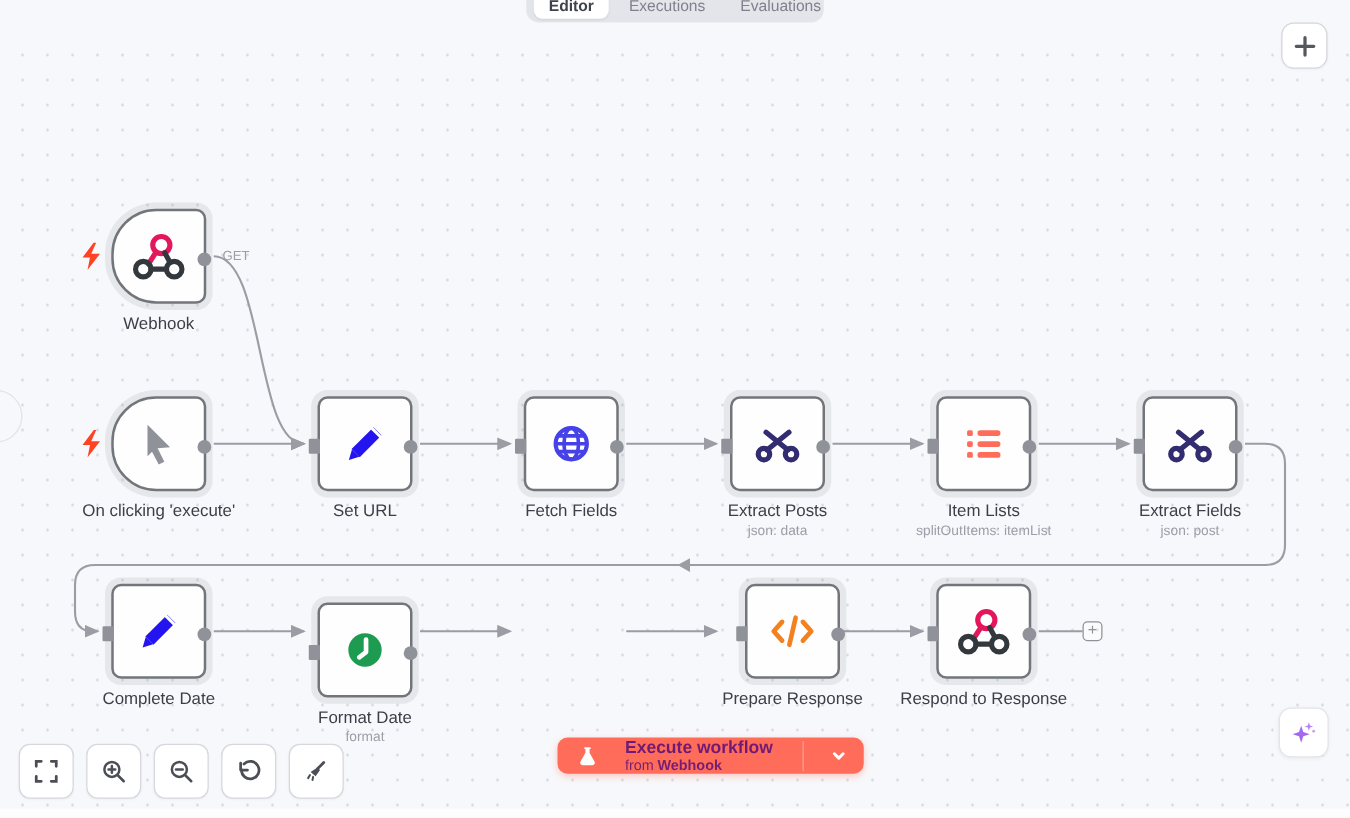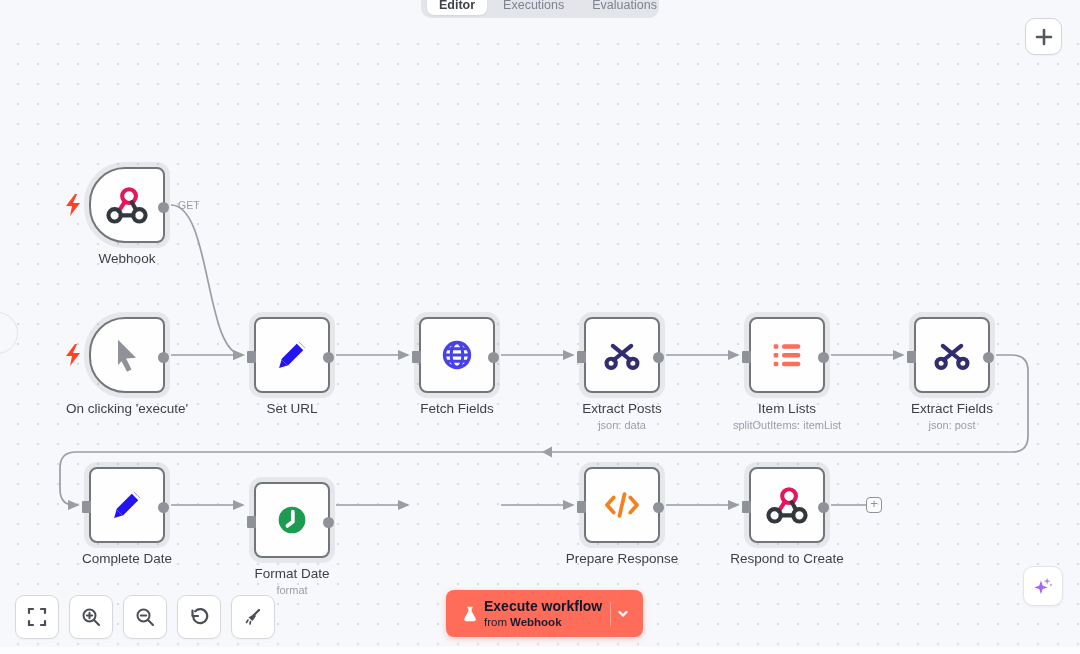--- a/index.html
+++ b/index.html
@@ -84,24 +84,24 @@
   
   .toolbar { position:absolute; left:15px; top:595px; display:flex; gap:10px; }
   .tool-btn {
     width:44px; height:44px; background:#ffffff; border:1px solid #d6d8de;
     border-radius:9px; display:flex; align-items:center; justify-content:center;
     cursor:pointer; box-shadow:0 1px 2px rgba(0,0,0,.03);
   }
 
   
   .execute-btn {
-    position:absolute; left:446px; top:590px; height:47px; min-width:188px;
+    position:absolute; left:446px; top:590px; height:29px; min-width:188px;
     background:#ff6d5a; border:none; border-radius:8px; cursor:pointer;
-    display:flex; align-items:center; padding:0 12px 0 14px; gap:4px;
-    box-shadow:0 2px 6px rgba(255,109,90,.35); color:#0f172a;
+    display:flex; align-items:center; padding:0 12px 0 14px; gap:20px;
+    box-shadow:0 2px 6px rgba(255,109,90,.35); color:#701a75;
   }
   .execute-text { display:flex; flex-direction:column; align-items:flex-start; line-height:1.25; }
   .execute-title { font-size:14px; font-weight:700; }
   .execute-sub { font-size:11.5px; font-weight:400; opacity:.95; }
   .execute-sub b { font-weight:700; margin-left:3px; }
   .execute-divider { width:1px; height:24px; background:rgba(255,255,255,.35); margin-left:4px; }
   .execute-chevron { display:flex; align-items:center; padding:0 2px; }
 
   
   .ai-btn {
@@ -266,21 +266,21 @@
         <path d="M25,14 L25,26 L18.5,31" stroke="#ffffff" stroke-width="4.5" fill="none" stroke-linecap="round" stroke-linejoin="round"></path>
       </svg>
       <span class="port-in"></span>
       <span class="port-out"></span>
     </div>
     <div class="node-label">Format Date</div>
     <div class="node-sublabel">format</div>
   </div>
 
 
-  <div class="node-wrap" style="left:584px;top:439px">
+  <div class="node-wrap" style="left:596px;top:439px">
     <div class="node">
       <svg width="40" height="40" viewBox="0 0 48 48" fill="none" stroke="#f4811f" stroke-width="4.5" stroke-linecap="round" stroke-linejoin="round">
         <path d="M14,15 L6,24 L14,33"></path>
         <path d="M34,15 L42,24 L34,33"></path>
         <path d="M27,11 L21,37"></path>
       </svg>
       <span class="port-in"></span>
       <span class="port-out"></span>
     </div>
     <div class="node-label">Prepare Response</div>
@@ -292,21 +292,21 @@
         <circle cx="35" cy="19" r="10" stroke="#e4175c" stroke-width="6"></circle>
         <path d="M29,27 L20,41" stroke="#e4175c" stroke-width="6"></path>
         <circle cx="14" cy="47" r="9" stroke="#33383d" stroke-width="6"></circle>
         <circle cx="50" cy="47" r="9" stroke="#33383d" stroke-width="6"></circle>
         <path d="M23,47 L41,47" stroke="#33383d" stroke-width="6"></path>
         <path d="M45,39 L39,28" stroke="#33383d" stroke-width="6"></path>
       </svg>
       <span class="port-in"></span>
       <span class="port-out"></span>
     </div>
-    <div class="node-label">Respond to Create</div>
+    <div class="node-label">Respond to Response</div>
   </div>
 
   <div class="plus-endpoint">+</div>
 </div>
 
 <div class="tabbar">
   <div class="tab active">Editor</div>
   <div class="tab">Executions</div>
   <div class="tab">Evaluations</div>
 </div>

